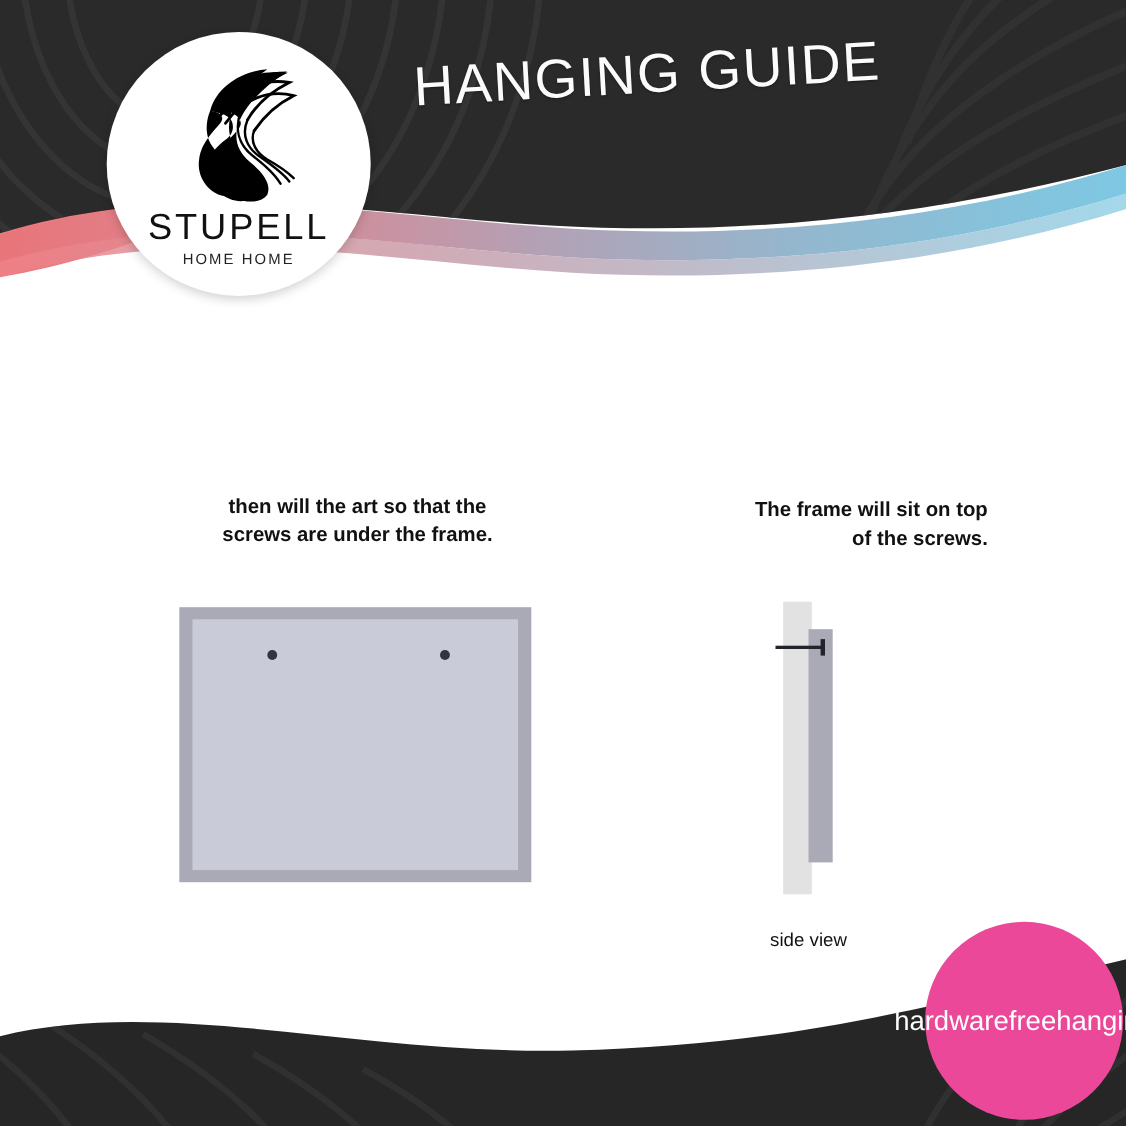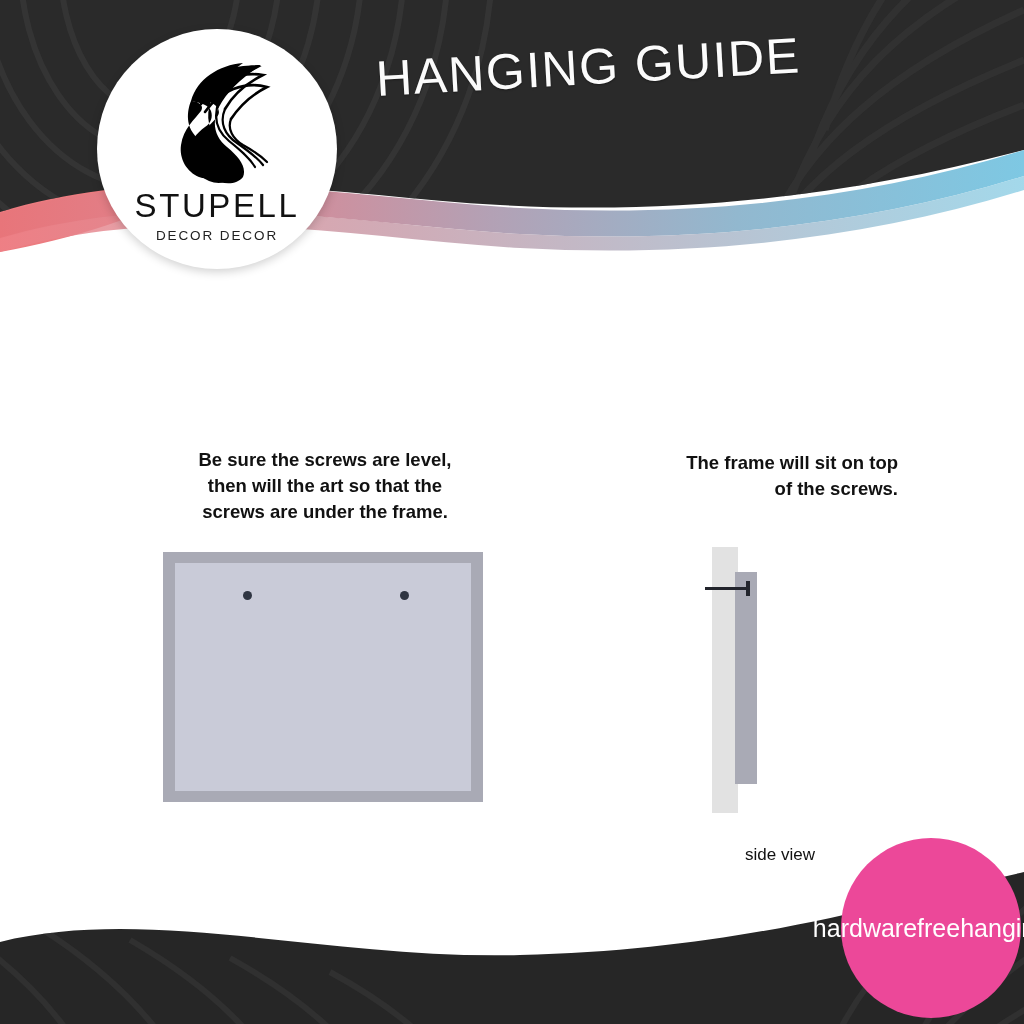--- a/index.html
+++ b/index.html
@@ -197,21 +197,21 @@
   
   .view-label {
     position: absolute;
     text-align: center;
     font-size: 17px;
     color: #111111;
     font-weight: 400;
     z-index: 20;
   }
   #label-front-view { left: 163px; top: 836px; width: 320px; }
-  #label-side-view  { left: 655px; top: 845px; width: 160px; text-align: right; }
+  #label-side-view  { left: 655px; top: 845px; width: 160px; }
 
   
   #hardware-badge {
     position: absolute;
     left: 841px;
     top: 838px;
     width: 180px;
     height: 180px;
     border-radius: 50%;
     background: #ec4899;
@@ -332,29 +332,28 @@
       </g>
       <path d="M34,44 C34,44 26,62 36,76 C46,90 58,96 60,108
                C62,118 52,124 42,120 C30,115 22,102 24,88
                C26,72 38,62 44,54 C48,48 40,44 34,44 Z" fill="#000000"></path>
       <path d="M36,40 C54,18 80,8 104,8 C86,20 70,34 62,50
                C54,66 58,80 70,90 C82,100 90,110 86,120
                C80,128 66,128 56,122 C44,115 38,102 40,90
                C42,76 54,68 60,60 C66,52 58,44 36,40 Z" fill="#000000"></path>
     </svg>
     <div id="logo-wordmark">STUPELL</div>
-    <div id="logo-subwordmark">DECOR DECOR</div>
+    <div id="logo-subwordmark">HOME HOME</div>
   </div>
 
   <div id="header-title">HANGING GUIDE</div>
 
 
 
   <div class="caption" id="caption-front">
-    <div>Be sure the screws are level,</div>
     <div>then will the art so that the</div>
     <div>screws are under the frame.</div>
   </div>
 
   <div class="caption" id="caption-side">
     <div>The frame will sit on top</div>
     <div>of the screws.</div>
   </div>
 
   <div id="front-view-frame">

